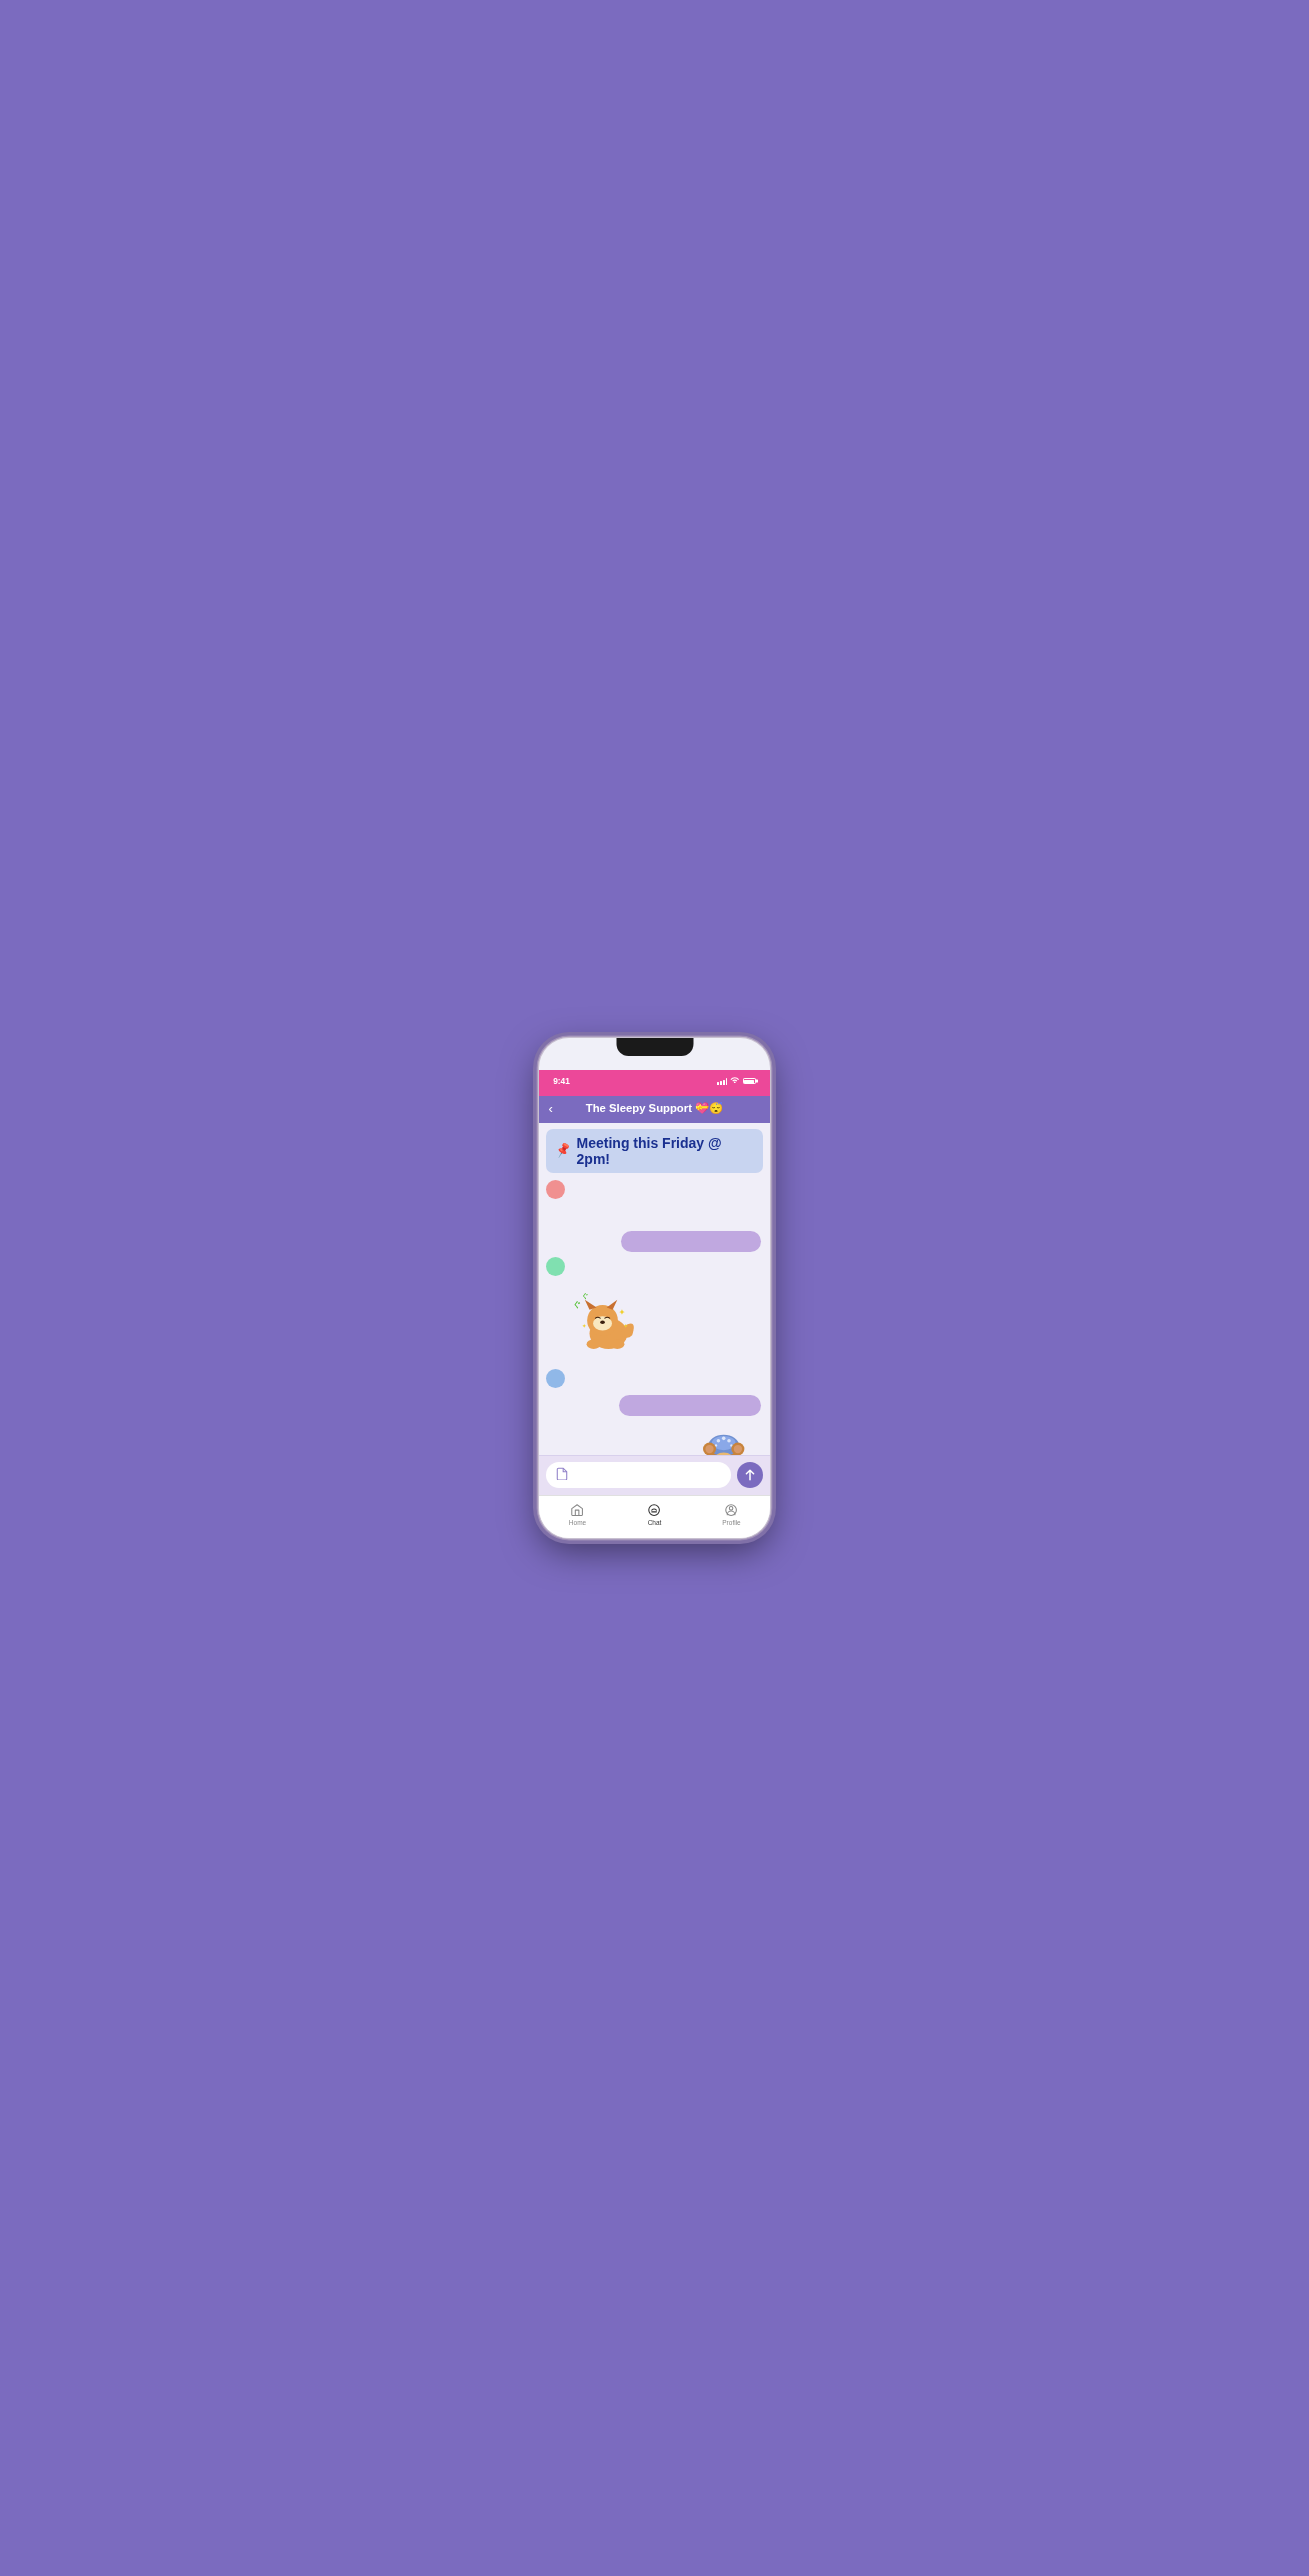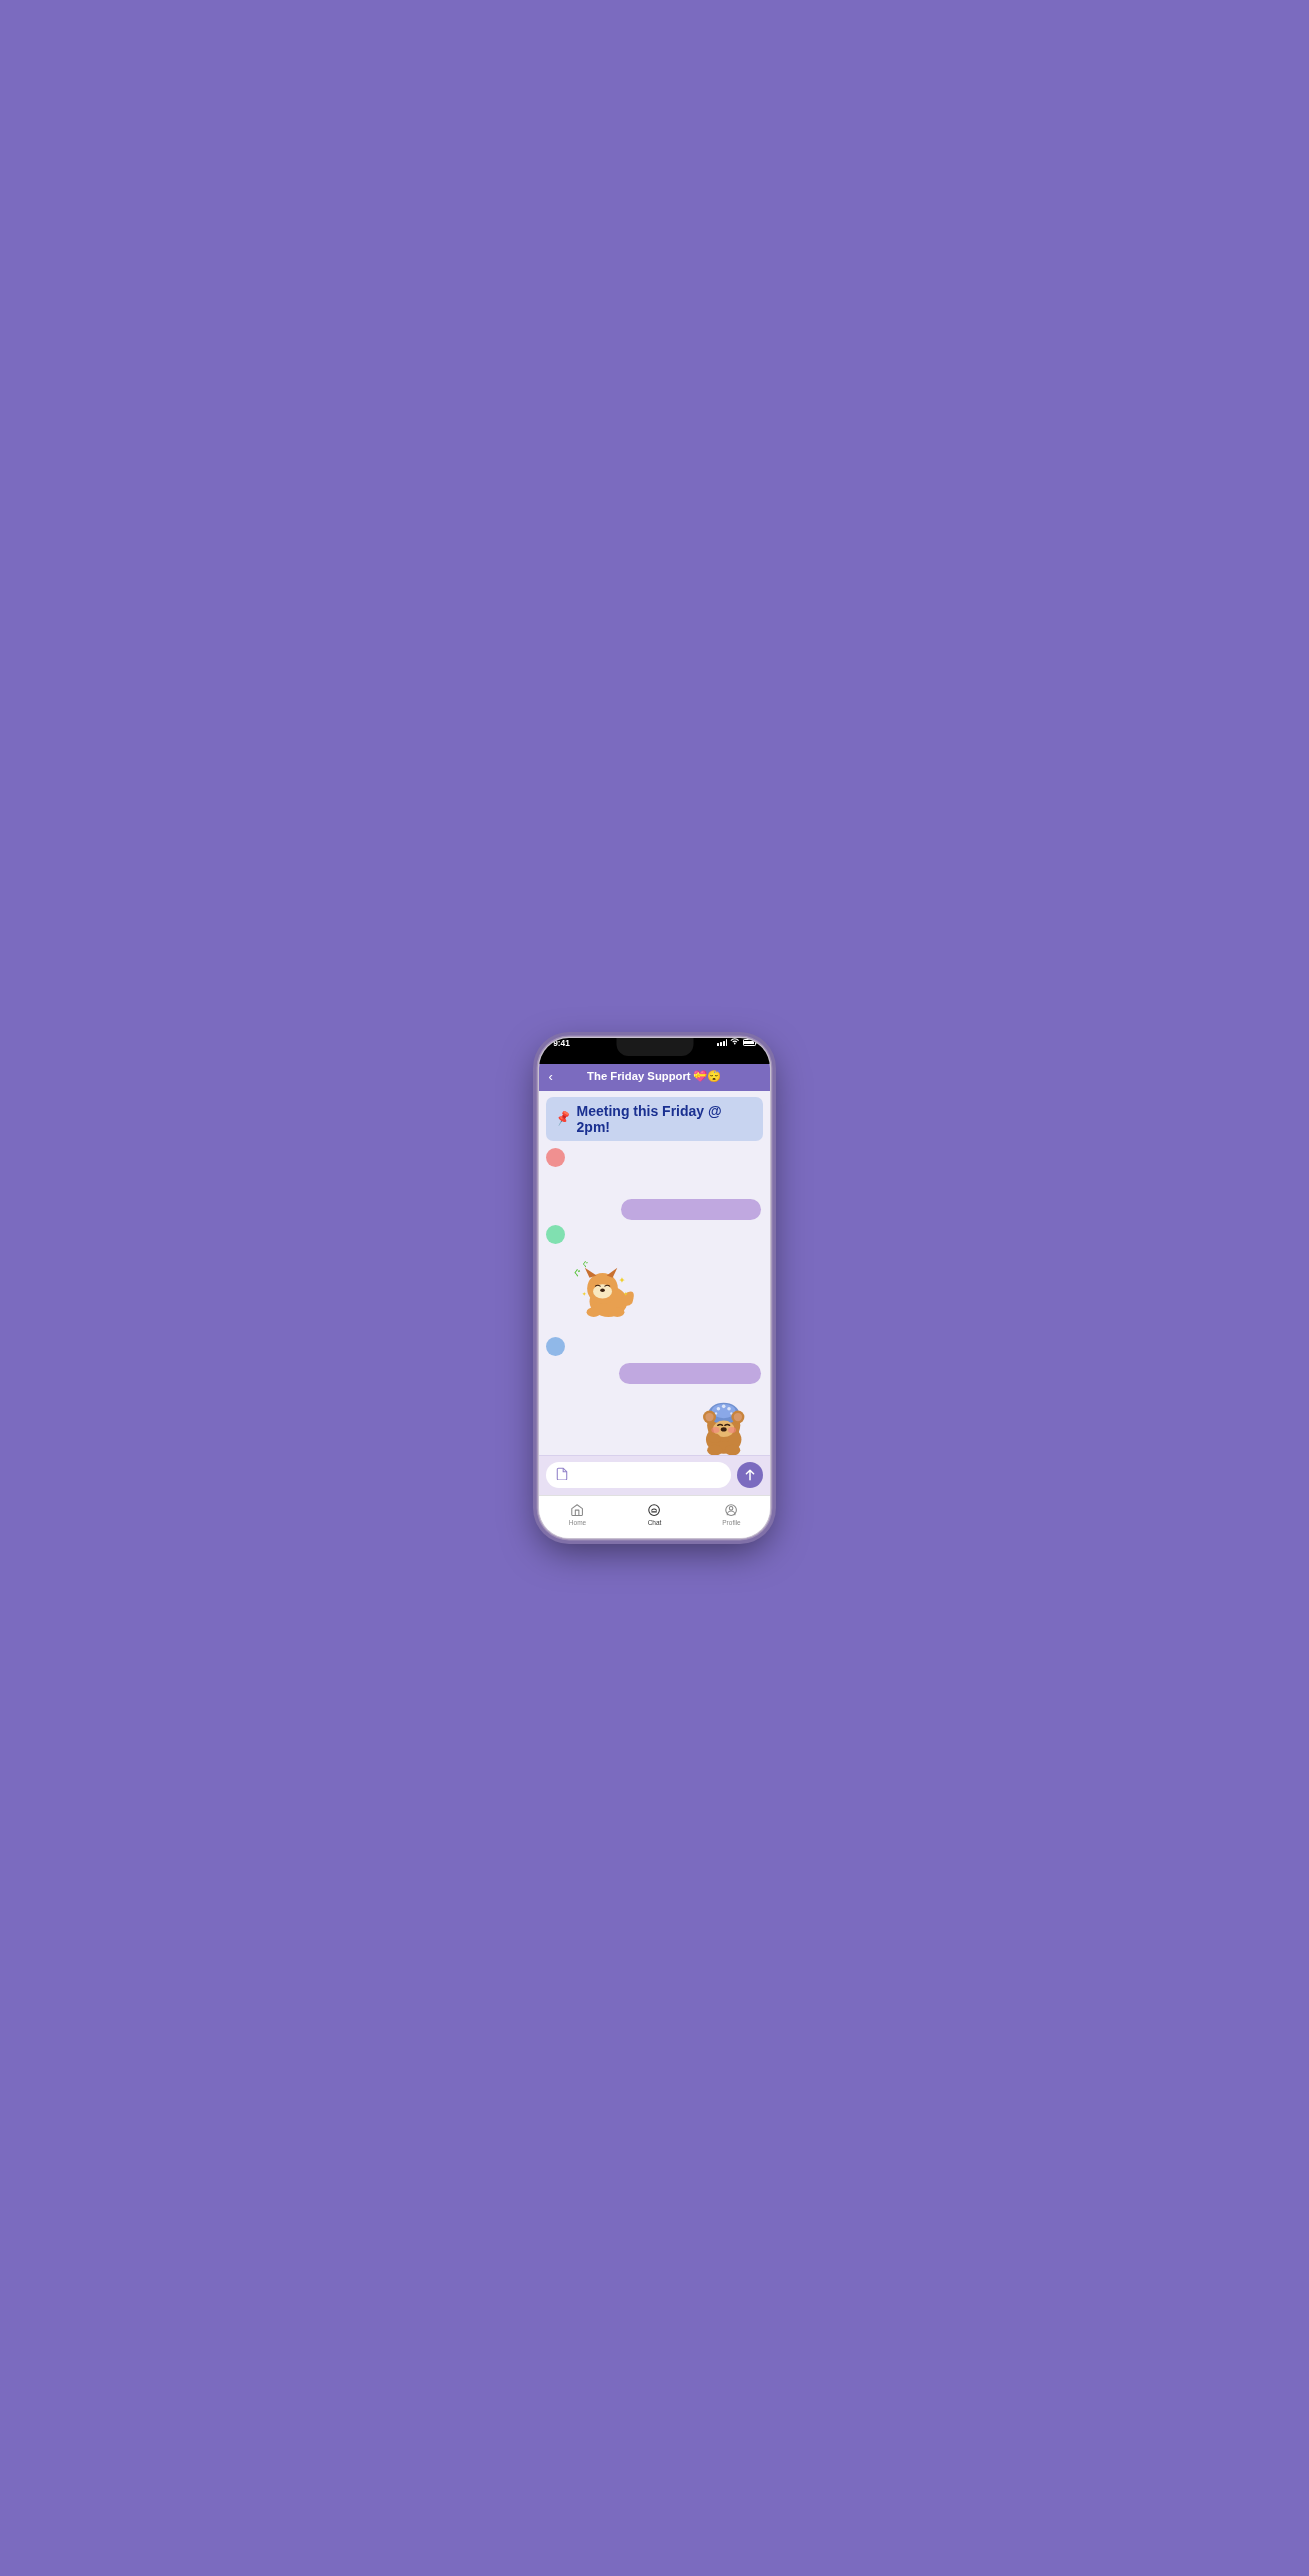--- a/index.html
+++ b/index.html
@@ -38,30 +38,31 @@
       transform: translateX(-50%);
       width: 77px;
       height: 18px;
       background: #1a1a1a;
       border-radius: 0 0 12px 12px;
       z-index: 100;
     }
 
     
     .status-bar {
-      background: #000000;
+      background: #ec4899;
       height: 26px;
       display: flex;
-      align-items: flex-start;
+      align-items: center;
       justify-content: space-between;
       padding: 0 14.2px 3.6px;
       color: white;
       font-size: 7.7px;
       font-weight: 600;
       flex-shrink: 0;
+      margin-top: 32px;
     }
 
     .status-time { font-weight: 700; font-size: 8.3px; }
 
     .status-icons {
       display: flex;
       align-items: center;
       gap: 3px;
     }
 
@@ -337,21 +338,21 @@
         </svg>
       </span>
       <div class="battery-icon">
         <div class="battery-fill"></div>
       </div>
     </div>
   </div>
 
   <div class="header">
     <div class="back-button">‹</div>
-    <div class="header-title">The Friday Support 💝😴</div>
+    <div class="header-title">The Sleepy Support 💝😴</div>
   </div>
 
   <div class="chat-area">
 
     <div class="pinned-notice">
       <span class="pin-icon">📌</span>
       <span class="pinned-text">Meeting this Friday @ 2pm!</span>
     </div>
 
     <div class="msg-row">

